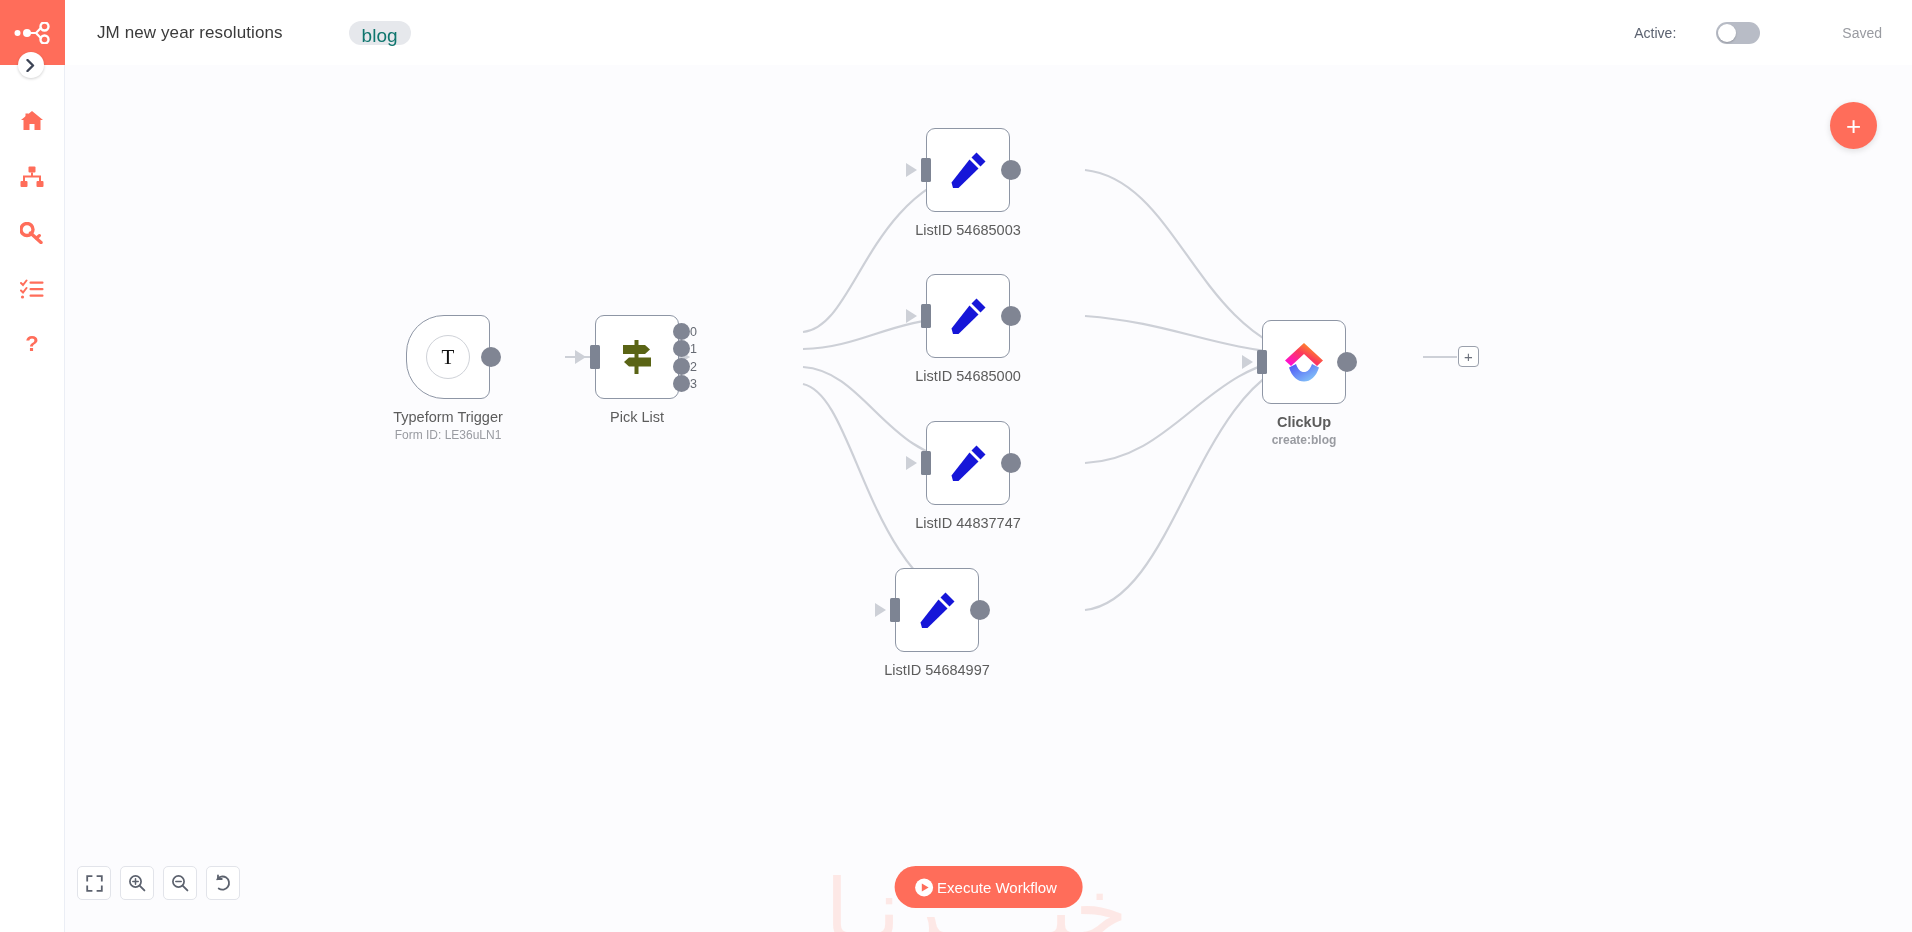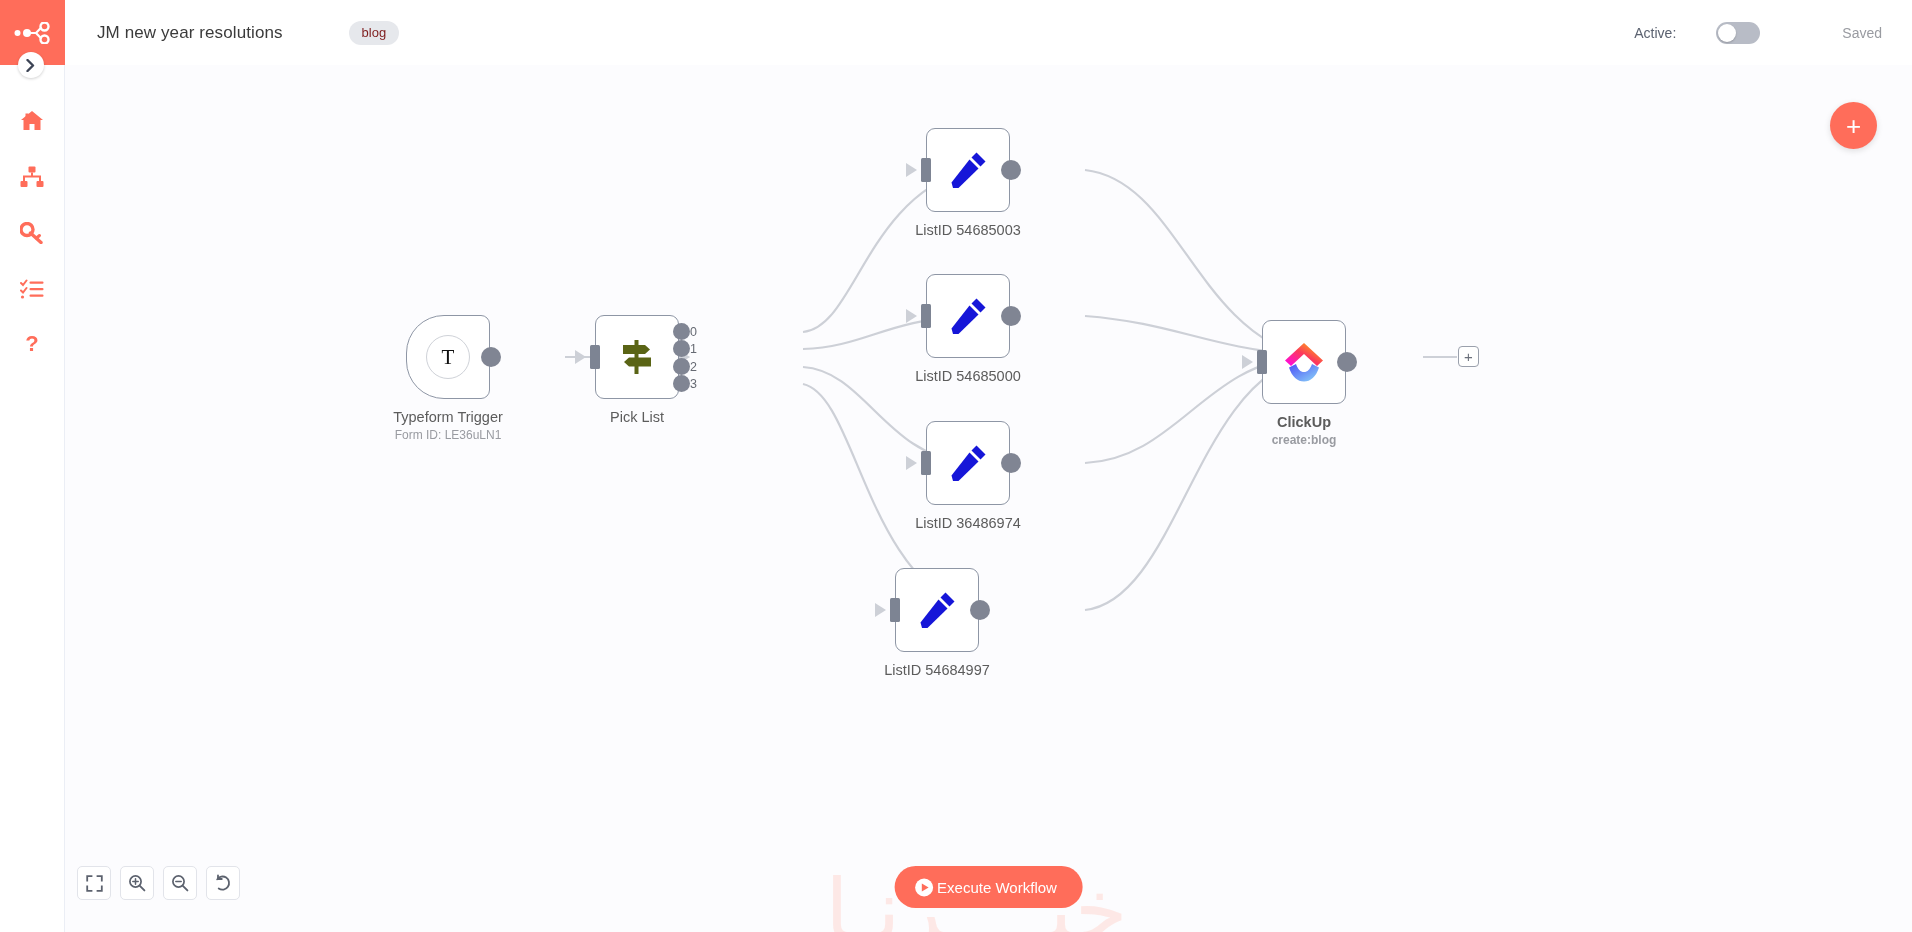--- a/index.html
+++ b/index.html
@@ -42,22 +42,22 @@
   .header {
     position: absolute; left: 65px; top: 0; width: 1847px; height: 65px;
     background: #ffffff; display: flex; align-items: center;
     padding: 0 30px 0 32px; z-index: 25; gap: 40px;
   }
   .wf-title {
     font-size: 17px; color: #3b3b3b; font-weight: 400;
     letter-spacing: 0.1px; white-space: nowrap;
   }
   .wf-tag {
-    margin-left: 26px; background: #e6e8ec; color: #7f1d1d;
-    border-radius: 12px; padding: 5px 13px 6px; font-size: 13px;
+    margin-left: 26px; background: #e6e8ec; color: #0f766e;
+    border-radius: 12px; padding: 5px 13px 0; font-size: 19px;
     line-height: 1; white-space: nowrap;
   }
   .header-spacer { flex: 1 1 auto; }
   .active-label { font-size: 14px; color: #5b6270; }
   .toggle {
     width: 44px; height: 22px; border-radius: 11px; background: #b8bcc6;
     position: relative; cursor: pointer; flex: none;
   }
   .toggle .knob {
     position: absolute; left: 2px; top: 2px; width: 18px; height: 18px;
@@ -361,21 +361,21 @@
       <div class="node-wrap" style="left:861px; top:356px;">
         <div class="node">
           <svg width="46" height="46" viewBox="0 0 46 46">
             <path d="M31.5 5.5 L40.5 14.5 L35.5 19.5 L26.5 10.5 Z" fill="#1616d8"></path>
             <path d="M24.5 12.5 L33.5 21.5 L13.5 41 L8 41 L6.5 35.5 Z" fill="#1616d8"></path>
           </svg>
         </div>
         <div class="in-port"></div>
         <div class="in-arrow"></div>
         <div class="out-port"></div>
-        <div class="node-label">ListID 36486974</div>
+        <div class="node-label">ListID 44837747</div>
       </div>
 
       <div class="node-wrap" style="left:830px; top:503px;">
         <div class="node">
           <svg width="46" height="46" viewBox="0 0 46 46">
             <path d="M31.5 5.5 L40.5 14.5 L35.5 19.5 L26.5 10.5 Z" fill="#1616d8"></path>
             <path d="M24.5 12.5 L33.5 21.5 L13.5 41 L8 41 L6.5 35.5 Z" fill="#1616d8"></path>
           </svg>
         </div>
         <div class="in-port"></div>

